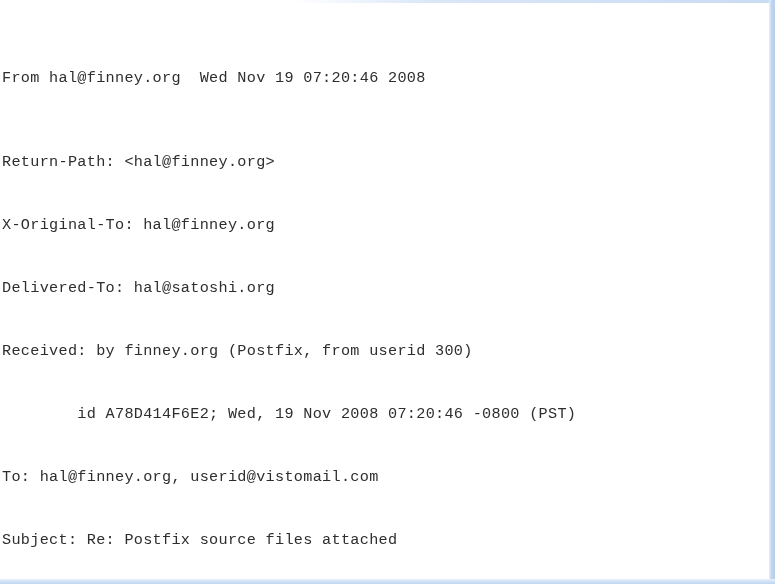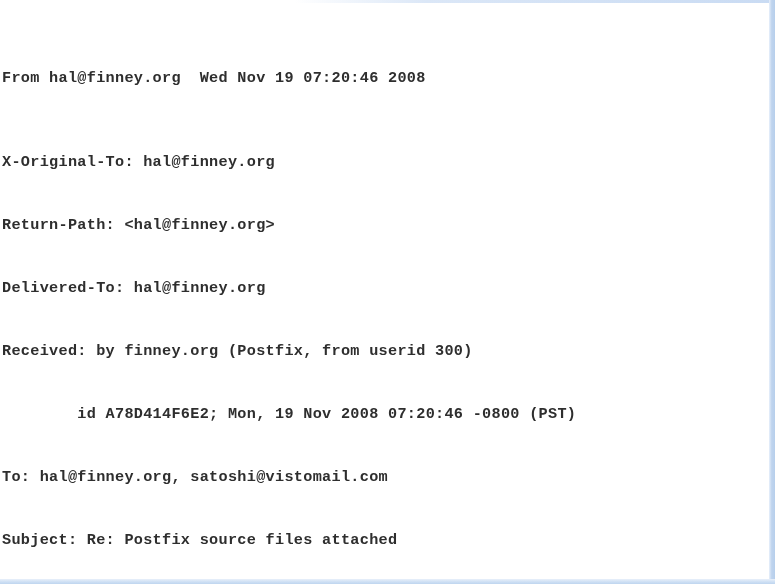--- a/index.html
+++ b/index.html
@@ -15,21 +15,20 @@
     font-family: "Liberation Mono", "DejaVu Sans Mono", monospace;
   }
 
   
   #window-frame {
     position: relative;
     width: 775px;
     height: 584px;
     box-sizing: border-box;
     background: #ffffff;
-    font-weight: bold;
   }
 
   
   .edge {
     position: absolute;
     background: #c3d7f0;
   }
   .edge-top {
     top: 0;
     left: 0;
@@ -93,26 +92,26 @@
 
   <div class="edge edge-top"></div>
   <div class="edge edge-right"></div>
   <div class="edge edge-bottom"></div>
 
   <div id="message-surface">
     <div id="message-text">
 
       <div class="msg-line">From hal@finney.org  Wed Nov 19 07:20:46 2008</div>
 
+      <div class="msg-line">Return-Path: &lt;hal@finney.org&gt;</div>
       <div class="msg-line">X-Original-To: hal@finney.org</div>
-      <div class="msg-line">Return-Path: &lt;hal@finney.org&gt;</div>
-      <div class="msg-line">Delivered-To: hal@finney.org</div>
+      <div class="msg-line">Delivered-To: hal@satoshi.org</div>
       <div class="msg-line">Received: by finney.org (Postfix, from userid 300)</div>
-      <div class="msg-line">        id A78D414F6E2; Mon, 19 Nov 2008 07:20:46 -0800 (PST)</div>
-      <div class="msg-line">To: hal@finney.org, satoshi@vistomail.com</div>
+      <div class="msg-line">        id A78D414F6E2; Wed, 19 Nov 2008 07:20:46 -0800 (PST)</div>
+      <div class="msg-line">To: hal@finney.org, userid@vistomail.com</div>
       <div class="msg-line">Subject: Re: Postfix source files attached</div>
       
       
       
       
       
       
 
       
       

